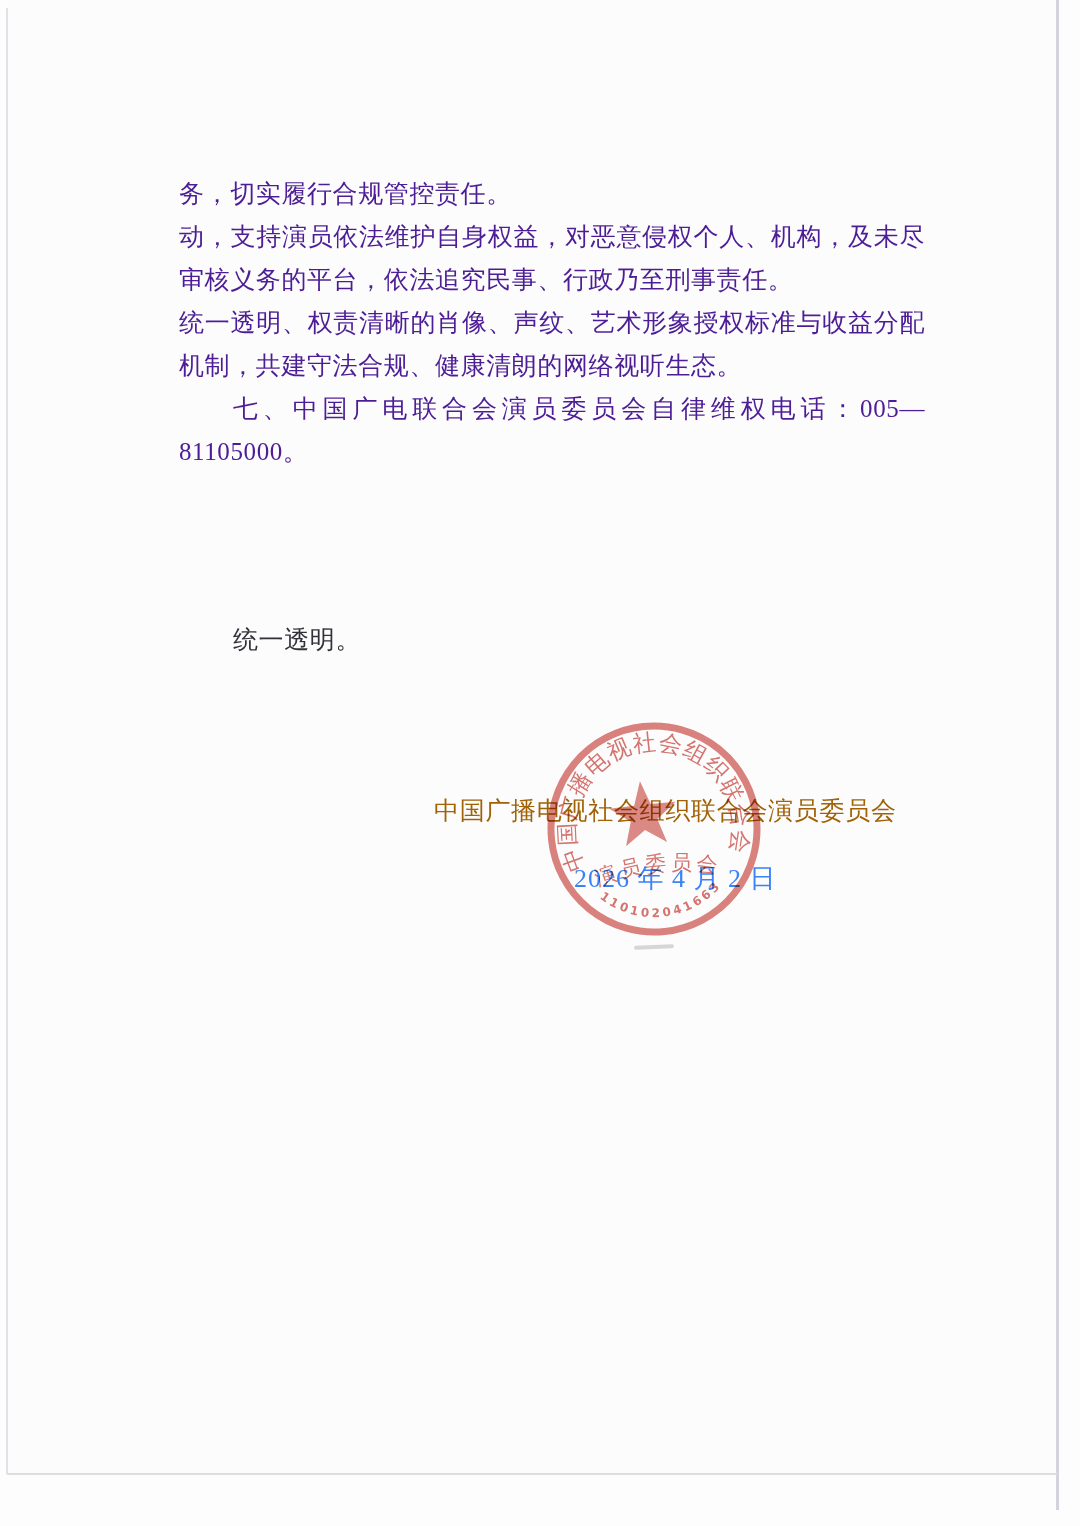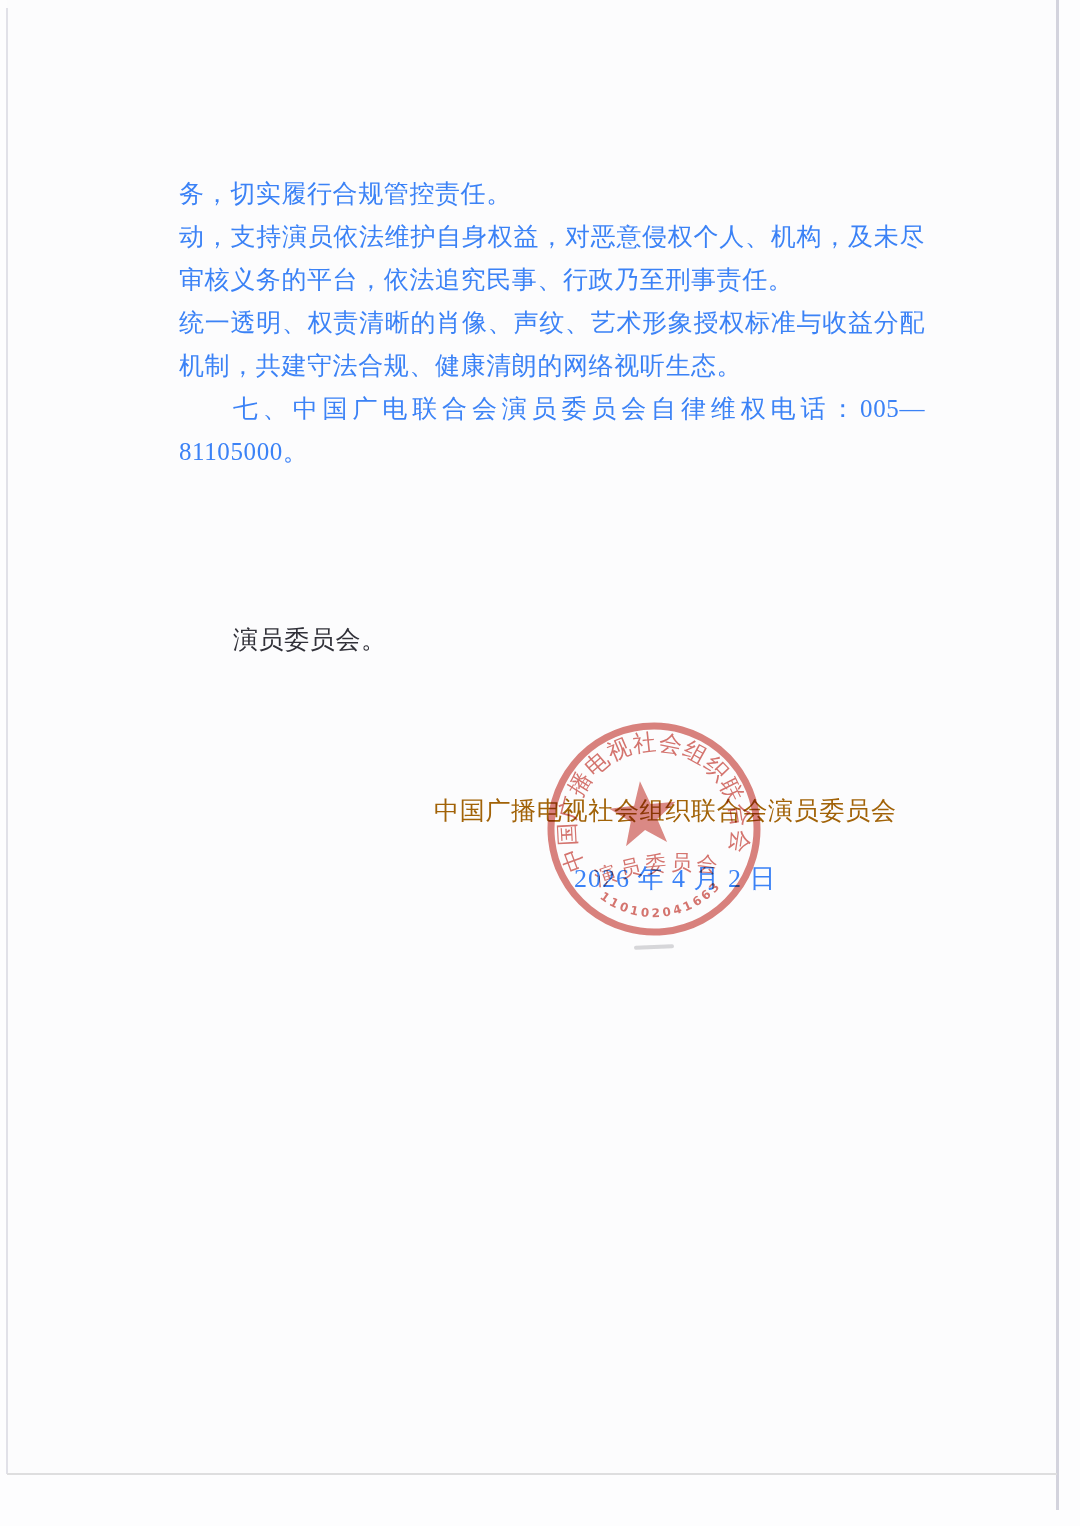--- a/index.html
+++ b/index.html
@@ -20,21 +20,21 @@
     background: #fcfcfd;
   }
   .edge { position: absolute; background: #d6d6df; }
   .edge-left   { left: 6px;  top: 8px;    width: 2px;   height: 1466px; background: #e1e1e8; }
   .edge-right  { left: 1056px; top: 0;    width: 3px;   height: 1510px; background: #d3d3dd; }
   .edge-bottom { left: 7px;  top: 1473px; width: 1050px; height: 2px;  background: #dededf; }
 
   .body-text {
     position: absolute; left: 172px; top: 172px;
     width: 746px;
-    color: #3b82f6;
+    color: #4c1d95;
     font-size: 25px;
     line-height: 43px;
     letter-spacing: 0.6px;
   }
   .ln { margin: 0; padding: 0; white-space: nowrap; }
   .ln.ind { text-indent: 54px; }
   .ln.j { text-align: justify; text-align-last: justify; white-space: normal; }
 
   .closing {
     position: absolute; left: 226px; top: 618px;
@@ -77,21 +77,21 @@
     <div class="body-text">
       <p class="ln">务，切实履行合规管控责任。</p>
       <p class="ln j">动，支持演员依法维护自身权益，对恶意侵权个人、机构，及未尽</p>
       <p class="ln">审核义务的平台，依法追究民事、行政乃至刑事责任。</p>
       <p class="ln j">统一透明、权责清晰的肖像、声纹、艺术形象授权标准与收益分配</p>
       <p class="ln">机制，共建守法合规、健康清朗的网络视听生态。</p>
       <p class="ln ind j">七、中国广电联合会演员委员会自律维权电话：005—</p>
       <p class="ln">81105000。</p>
     </div>
 
-    <p class="closing">演员委员会。</p>
+    <p class="closing">统一透明。</p>
     <p class="signature">中国广播电视社会组织联合会演员委员会</p>
     <p class="dateline">2026 年 4 月 2 日</p>
 
     <svg class="stamp" viewBox="0 0 240 240" xmlns="http://www.w3.org/2000/svg">
       <defs>
         <path id="ringPath" d="M 48.4 153.4 A 79 79 0 1 1 191.6 153.4" fill="none"></path>
         <path id="serialPath" d="M 47.9 170.5 A 88 88 0 0 0 192.1 170.5" fill="none"></path>
         <path id="subtitlePath" d="M 55 172 Q 120 152 185 172" fill="none"></path>
       </defs>
       <g transform="rotate(-6 120 120)" fill="#c9463e" opacity="0.85">

